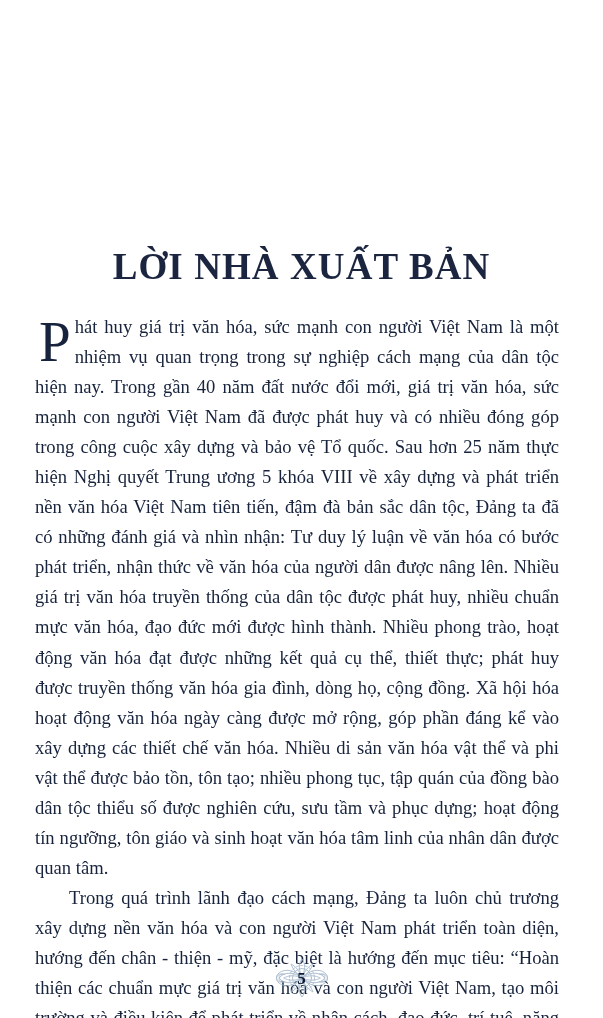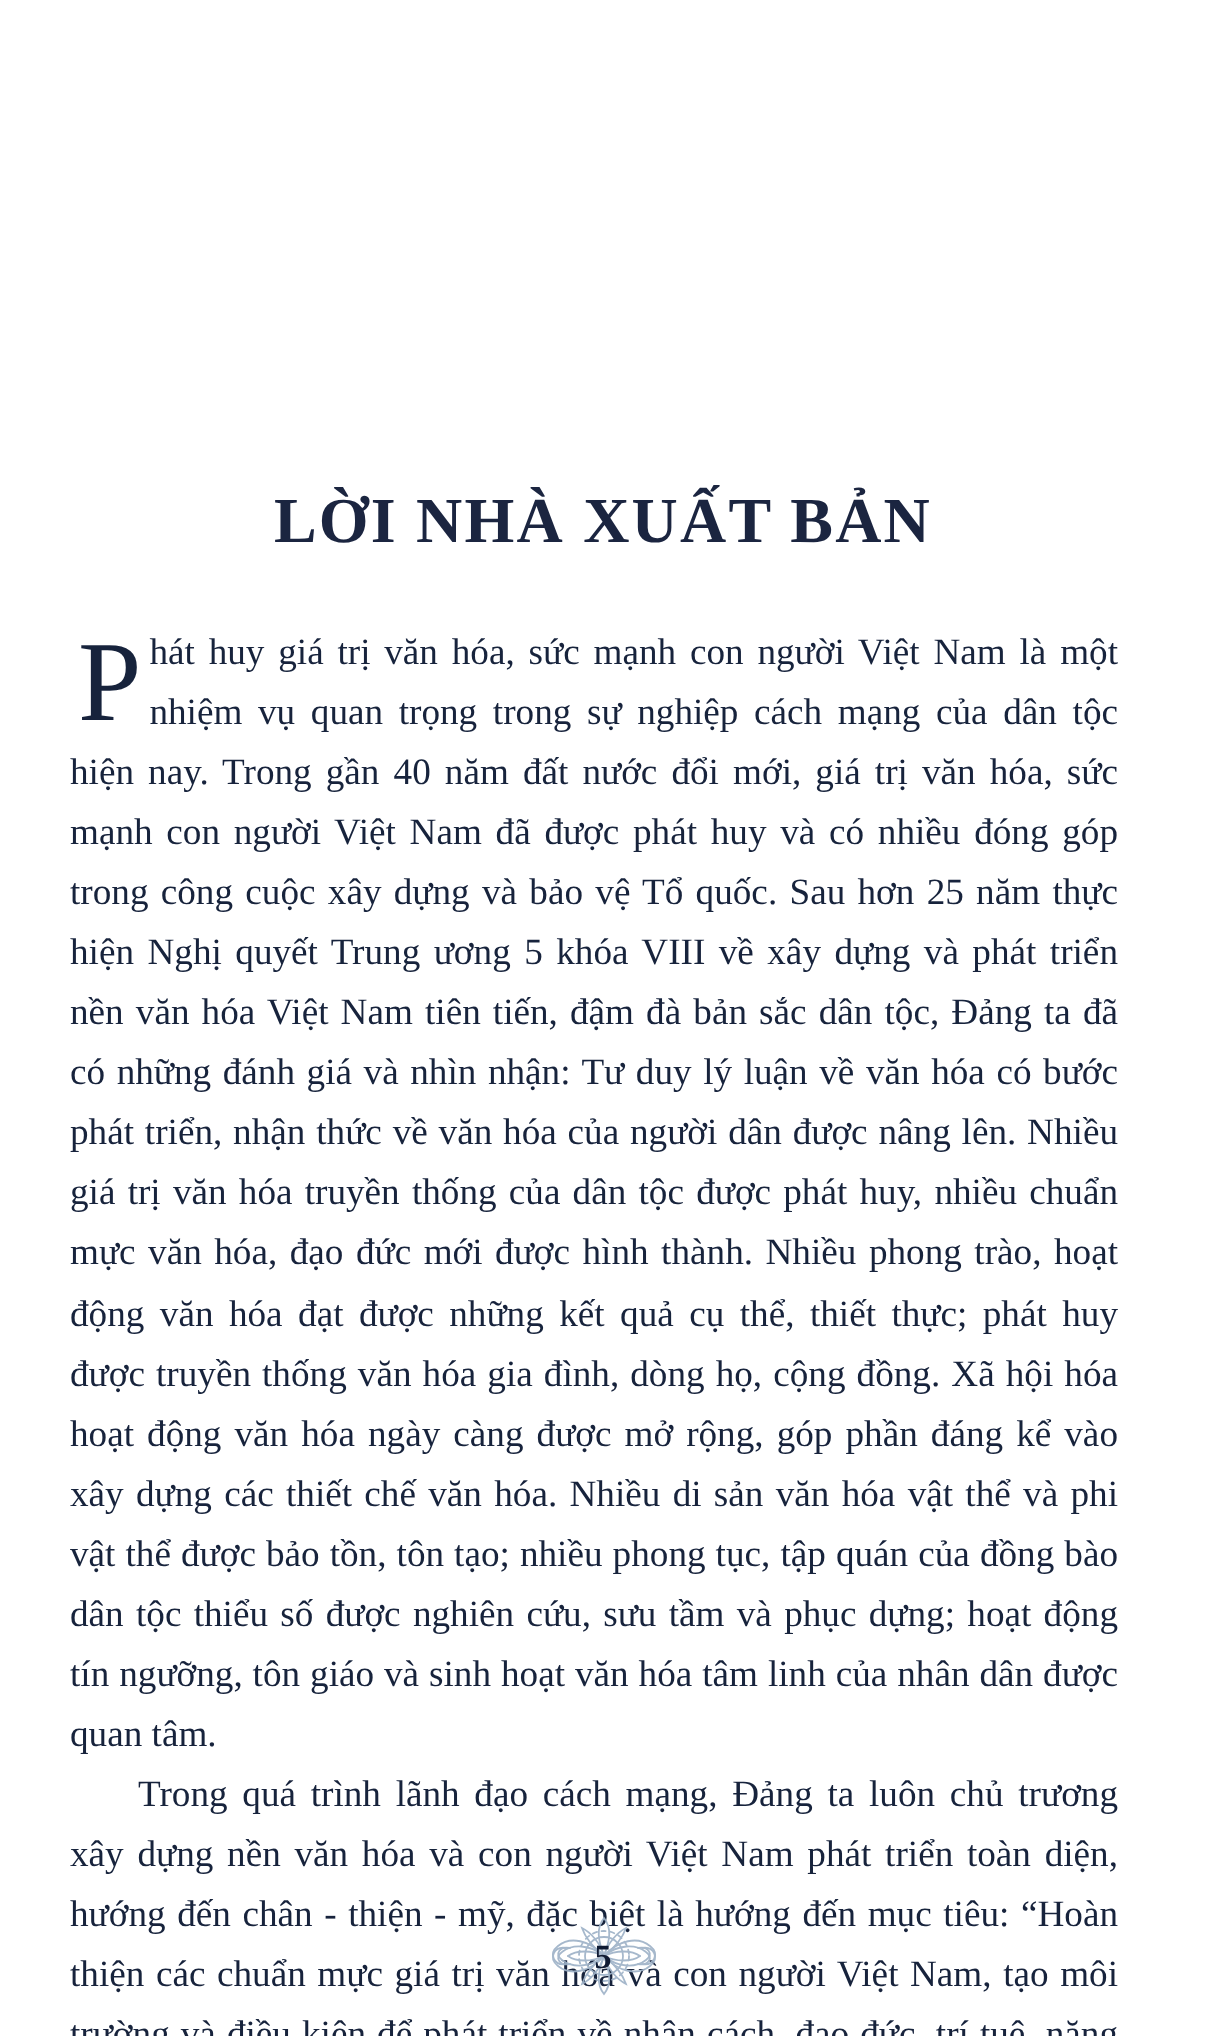--- a/index.html
+++ b/index.html
@@ -22,21 +22,21 @@
     box-sizing: border-box;
   }
 
   
   .title {
     position: absolute;
     left: 0;
     right: 0;
     top: 222px;
     text-align: center;
-    font-size: 32px;
+    font-size: 37px;
     font-weight: bold;
     letter-spacing: 1.1px;
     color: #1b2540;
     line-height: 1.1;
     white-space: nowrap;
   }
 
   
   .textblock {
     position: absolute;

